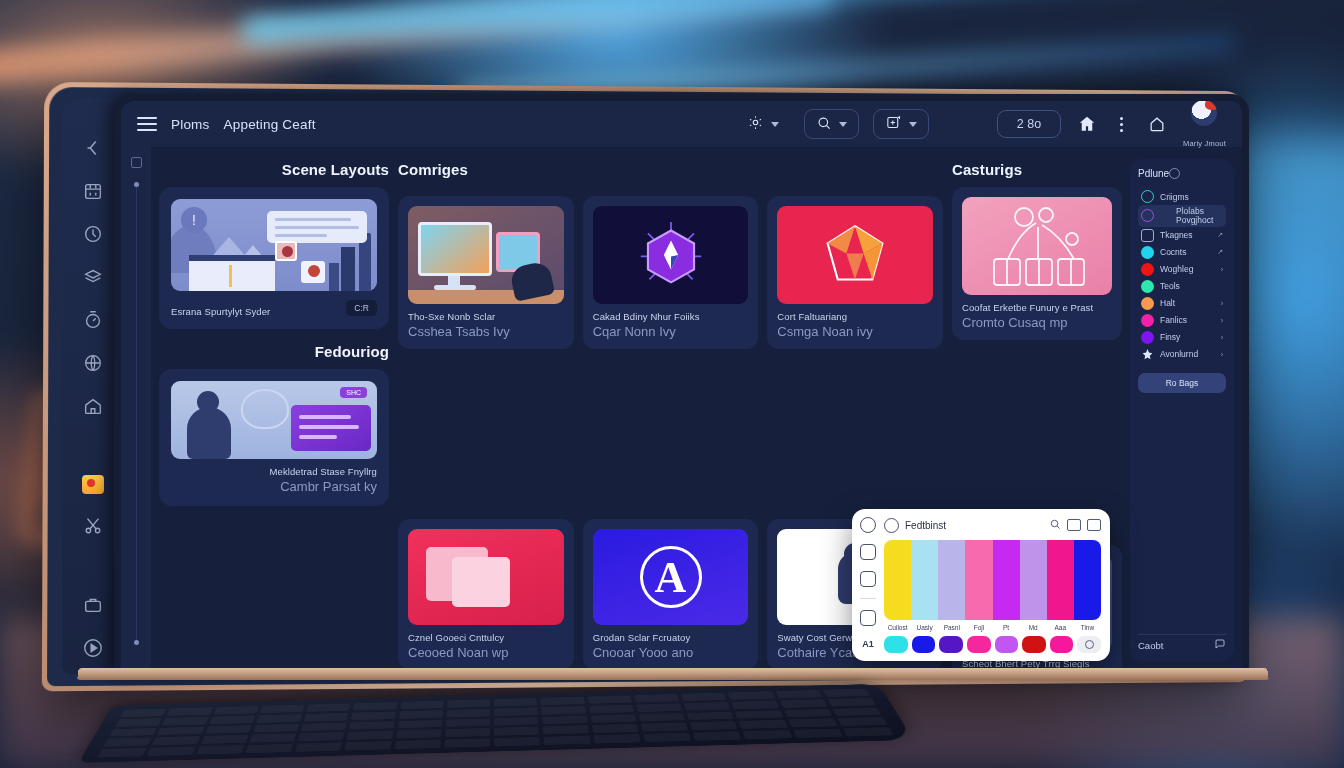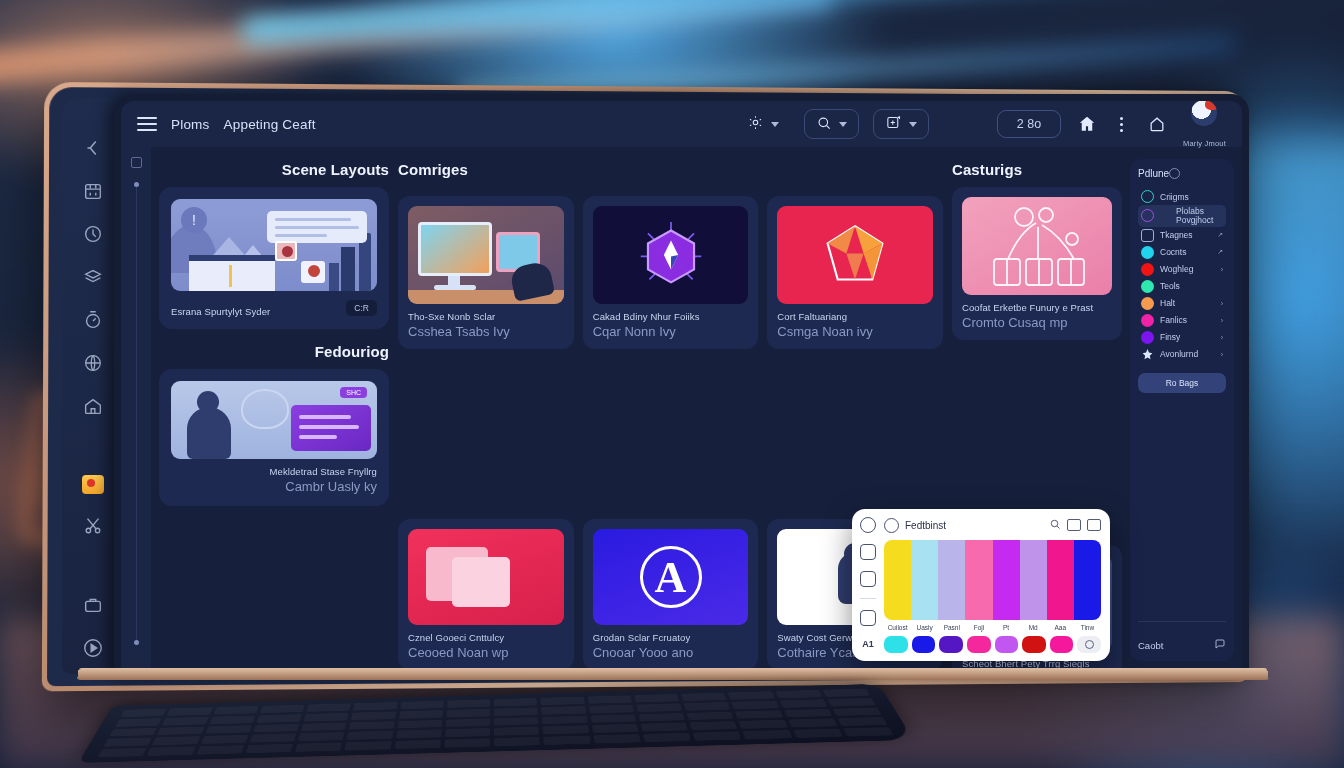--- a/index.html
+++ b/index.html
@@ -231,21 +231,21 @@
   .rp-head { display:flex;align-items:center;justify-content:flex-start;color:#d7e0f8;font-size:10px;margin-bottom:3px; }
   .rp-circ { width:11px;height:11px;border:1.3px solid #7e8cba;border-radius:50%; }
   .rp-item { display:flex;align-items:center;gap:6px;font-size:8.5px;color:#c3cfed;padding:2px 3px;border-radius:5px; }
   .rp-item.sel { background:#243companion; background:#24325c; }
   .dot { width:13px;height:13px;border-radius:50%;flex:0 0 13px; }
   .dot.ring { background:transparent;border:1.6px solid #2fd3c0; }
   .rp-name { flex:1; overflow:hidden; white-space:nowrap; }
   .rp-name.two { white-space:normal; line-height:1.05;margin-left:16px; }
   .rp-chev { font-size:7px;color:#8f9cc6; }
   .rp-btn { background:#33437a;border-radius:7px;text-align:center;font-size:8.5px;color:#dbe3fb;padding:5px 0;margin-top:4px; }
-  .rp-foot { margin-top:auto;background:#192348;border-top:1px solid #2a3660;display:flex;align-items:center;justify-content:space-between;padding-top:16px;font-size:9.5px;color:#c3cfed; }
+  .rp-foot { margin-top:auto;background:#192348;border-top:1px solid #2a3660;display:flex;align-items:center;justify-content:space-between;padding-top:3px;font-size:9.5px;color:#c3cfed; }
 
   
   .popup {
     position:absolute; right:20px; bottom:10px; width:258px; height:152px;
     background:#fff; border-radius:13px; box-shadow:0 10px 30px rgba(0,0,0,.45);
     display:flex; overflow:hidden;
   }
   .pp-rail { width:32px;flex:0 0 32px;display:flex;flex-direction:column;align-items:center;padding-top:8px;gap:11px; }
   .pp-ic { width:16px;height:16px;border:1.4px solid #4a5270;border-radius:4px; }
   .pp-ic.r { border-radius:50%; }
@@ -481,21 +481,21 @@
                     <div class="ft-head"></div>
                     <div class="ft-brain"></div>
                 <div class="ft-mon">
                       <i style="top:10px;width:52px"></i>
                       <i style="top:20px;width:60px"></i>
                       <i style="top:30px;width:38px"></i>
                     </div>
                 <div class="ft-tag">SHC</div>
               </div>
               <div class="cap1">Mekldetrad Stase Fnyllrg</div>
-              <div class="cap2">Cambr Uasly ky</div>
+              <div class="cap2">Cambr Parsat ky</div>
             </div>
           </div>
 
           <div class="col-b">
             <div class="sec-h">Comriges</div>
             <div class="tiles">
               <div class="tile card">
                 <div class="thumb t-screens">
                   <div class="ts-deck"></div>
                       <div class="ts-mon"></div>

